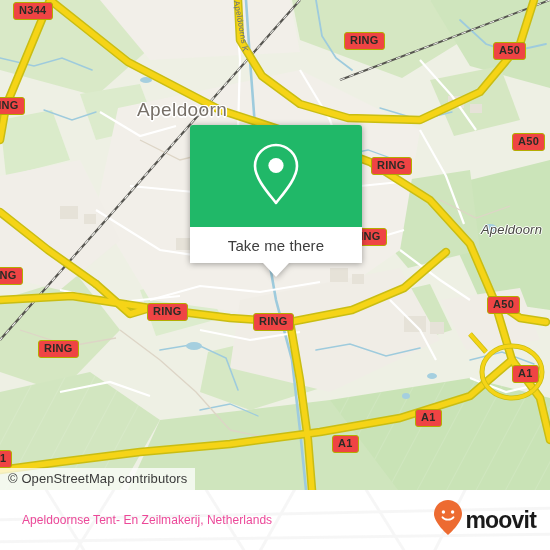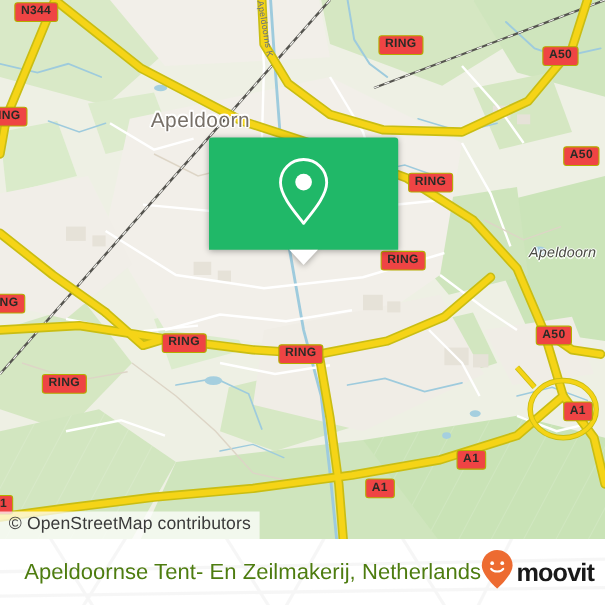--- a/index.html
+++ b/index.html
@@ -87,21 +87,21 @@
     white-space: nowrap;
   }
 
   
   #attribution {
     position: absolute;
     left: 0;
     bottom: 0;
     background: rgba(255,255,255,0.72);
     padding: 3px 8px 4px 8px;
-    font-size: 16px;
+    font-size: 13px;
     color: #3a3a3a;
     letter-spacing: .1px;
   }
 
   
   #popup-card {
     position: absolute;
     left: 190px;
     top: 125px;
     width: 172px;
@@ -156,22 +156,22 @@
     position: relative;
     width: 550px;
     height: 60px;
     display: flex;
     align-items: center;
     justify-content: space-between;
     padding: 0 14px 0 22px;
     box-sizing: border-box;
   }
   #footer-title {
-    font-size: 20px;
-    color: #4d7c0f;
+    font-size: 12px;
+    color: #ec4899;
     letter-spacing: .05px;
     white-space: nowrap;
   }
   #moovit-logo {
     display: flex;
     align-items: center;
     gap: 2px;
   }
   #moovit-wordmark {
     font-size: 23px;
@@ -354,20 +354,23 @@
 
     <div id="popup-card">
       <div id="popup-green">
         <span>
           <svg width="52" height="66" viewBox="0 0 52 66" fill="none">
             <path d="M26 4 C14.4 4 5 13.4 5 25 C5 38 20 54 26 62 C32 54 47 38 47 25 C47 13.4 37.6 4 26 4 Z" stroke="#ffffff" stroke-width="2.6" fill="none" stroke-linejoin="round"></path>
             <circle cx="26" cy="24.5" r="7.6" fill="#ffffff"></circle>
           </svg>
         </span>
       </div>
+      <div id="popup-white">
+        <span id="popup-label">Take me there</span>
+      </div>
       <div id="popup-tail"></div>
     </div>
 
   </div>
 
   <div id="footer">
     <svg id="footer-watermark" viewBox="0 0 550 60">
       <g stroke="#e7e7e7" fill="none" stroke-width="3">
         <path d="M40,-10 L90,70"></path>
         <path d="M120,-10 L70,70"></path>

